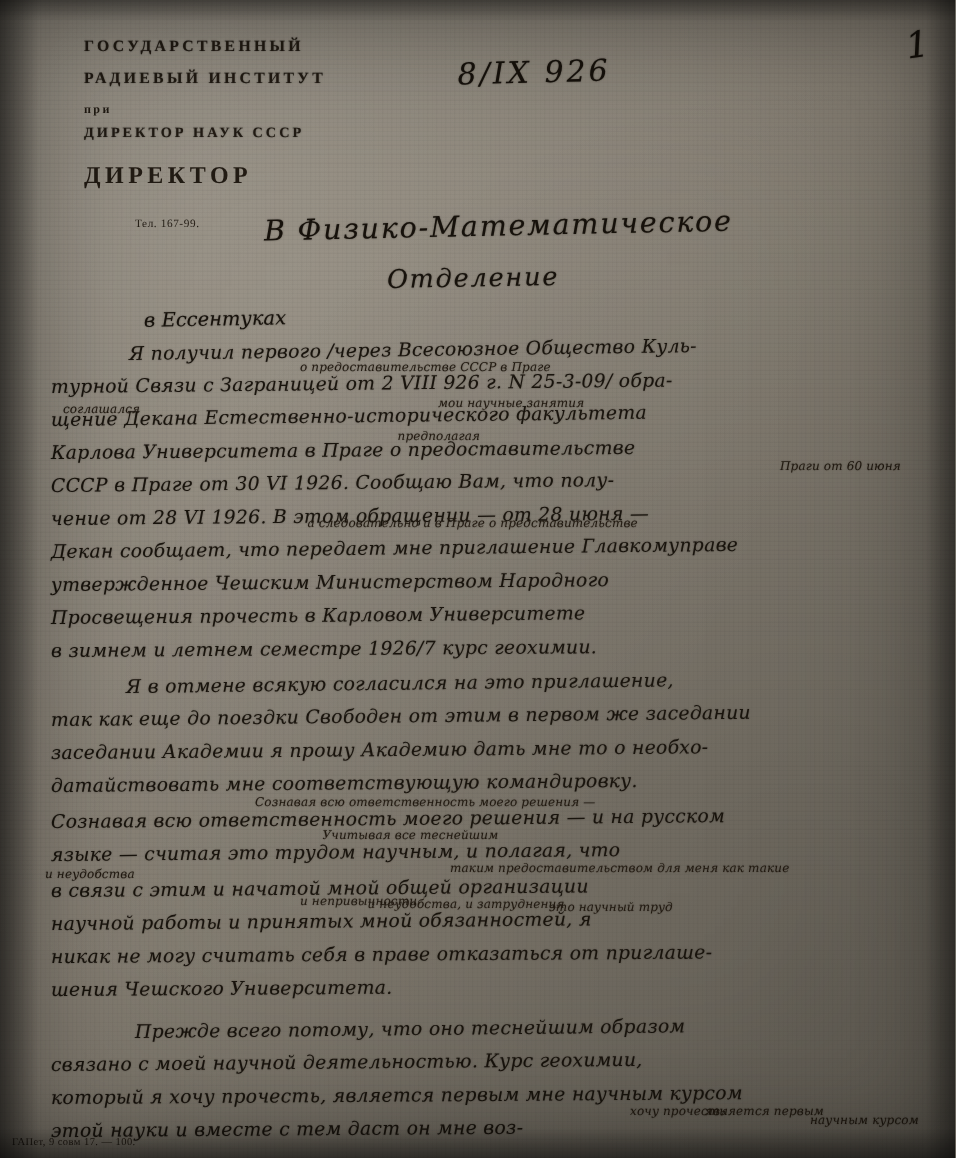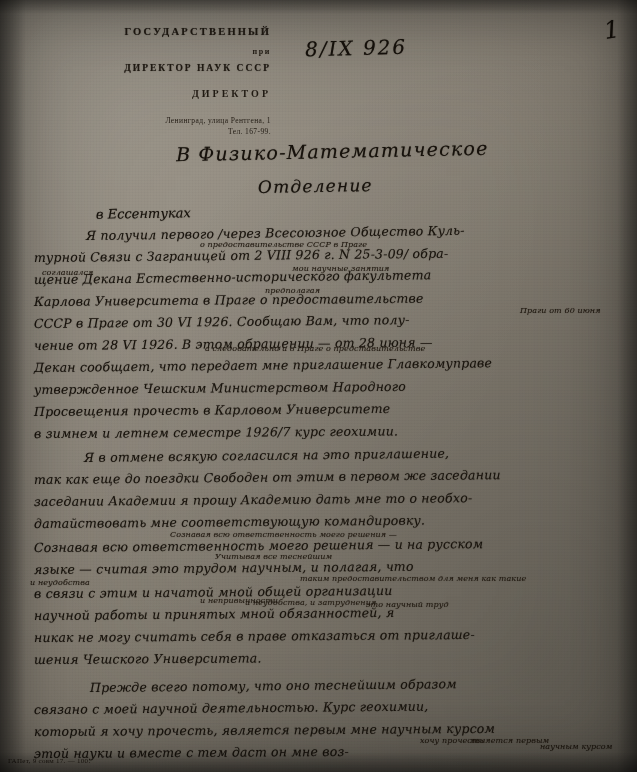--- a/index.html
+++ b/index.html
@@ -39,41 +39,41 @@
     box-shadow:
       inset 0 0 60px rgba(0,0,0,.45),
       inset 0 0 160px rgba(0,0,0,.30);
   }
   
   .letterhead {
     position: absolute;
     left: 56px;
     top: 26px;
     width: 215px;
-    text-align: right;
+    text-align: left;
     color: #231c14;
   }
   .lh-line {
     font-family: "Liberation Serif", serif;
     letter-spacing: 2.2px;
     font-size: 10.5px;
     font-weight: bold;
     line-height: 1.05;
     margin-bottom: 10px;
     text-shadow: 0 0 1px rgba(0,0,0,.5);
   }
   .lh-small {
     letter-spacing: 1.6px;
     font-size: 8px;
     font-weight: bold;
     margin-bottom: 8px;
   }
   .lh-dir {
     letter-spacing: 3px;
-    font-size: 10px;
+    font-size: 16px;
     font-weight: bold;
     margin-top: 14px;
     margin-bottom: 16px;
   }
   .lh-addr {
     letter-spacing: .4px;
     font-size: 7.5px;
     line-height: 1.5;
     margin-left: 12px;
     font-weight: normal;
@@ -177,24 +177,24 @@
     pointer-events: none;
   }
 </style>
 </head>
 <body>
 
 <div class="page">
 
   <div class="letterhead">
     <div class="lh-line">ГОСУДАРСТВЕННЫЙ</div>
+    <div class="lh-line">РАДИЕВЫЙ ИНСТИТУТ</div>
     <div class="lh-small">при</div>
     <div class="lh-line" style="font-size:9.5px;letter-spacing:2px;">ДИРЕКТОР НАУК СССР</div>
     <div class="lh-dir">ДИРЕКТОР</div>
-    <div class="lh-addr">Ленинград, улица Рентгена, 1</div>
     <div class="lh-addr" style="margin-left:34px;">Тел. 167-99.</div>
   </div>
 
   <div class="hw date-stamp">8/IX 926</div>
   <div class="hw folio">1</div>
 
   <div class="hw addr1">В Физико-Математическое</div>
   <div class="hw addr2">Отделение</div>
 
   <div class="hw salut">в Ессентуках</div>

